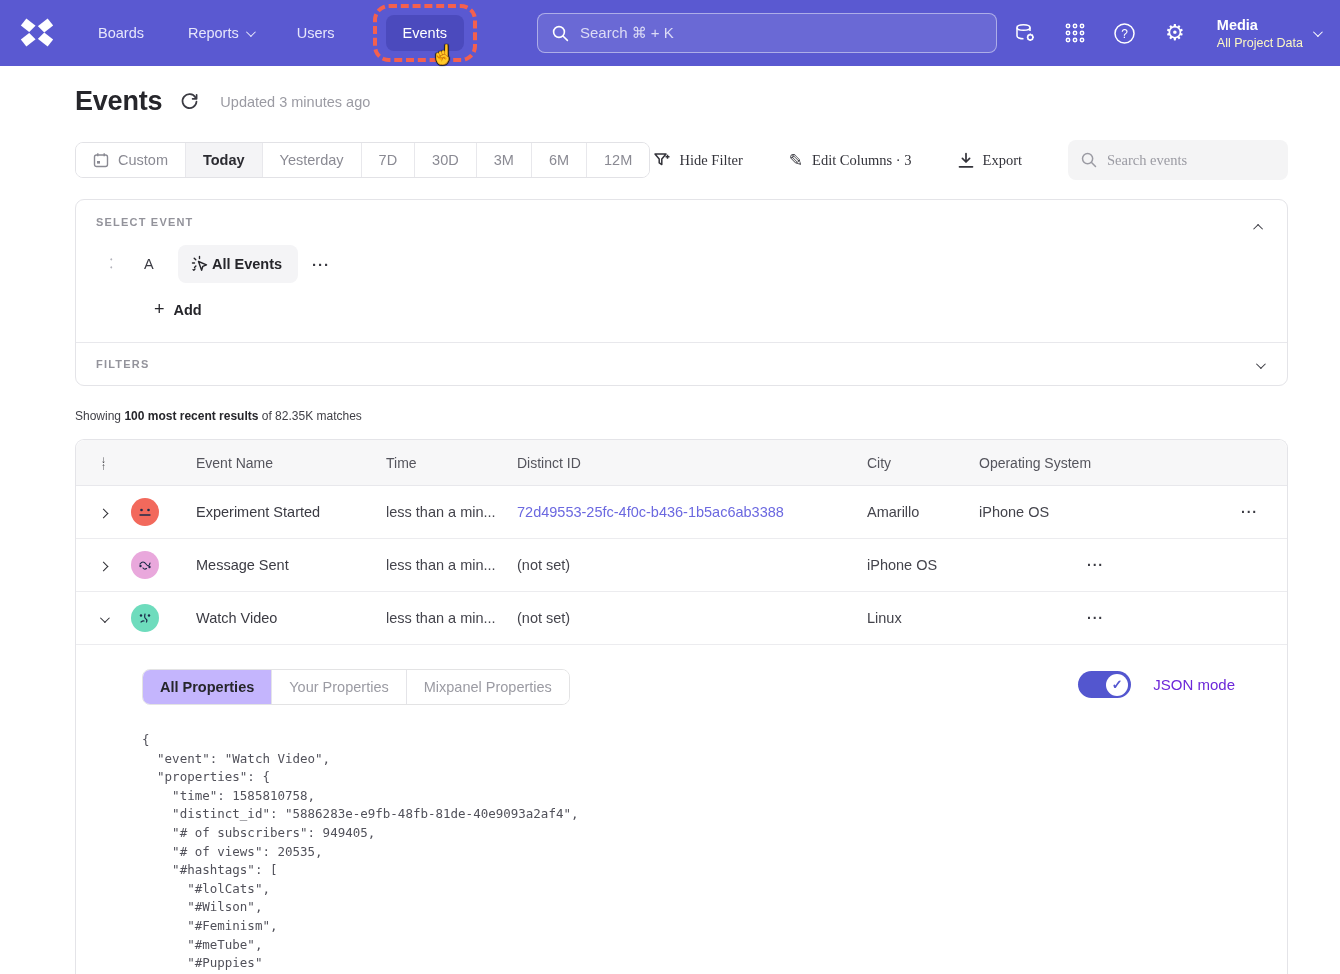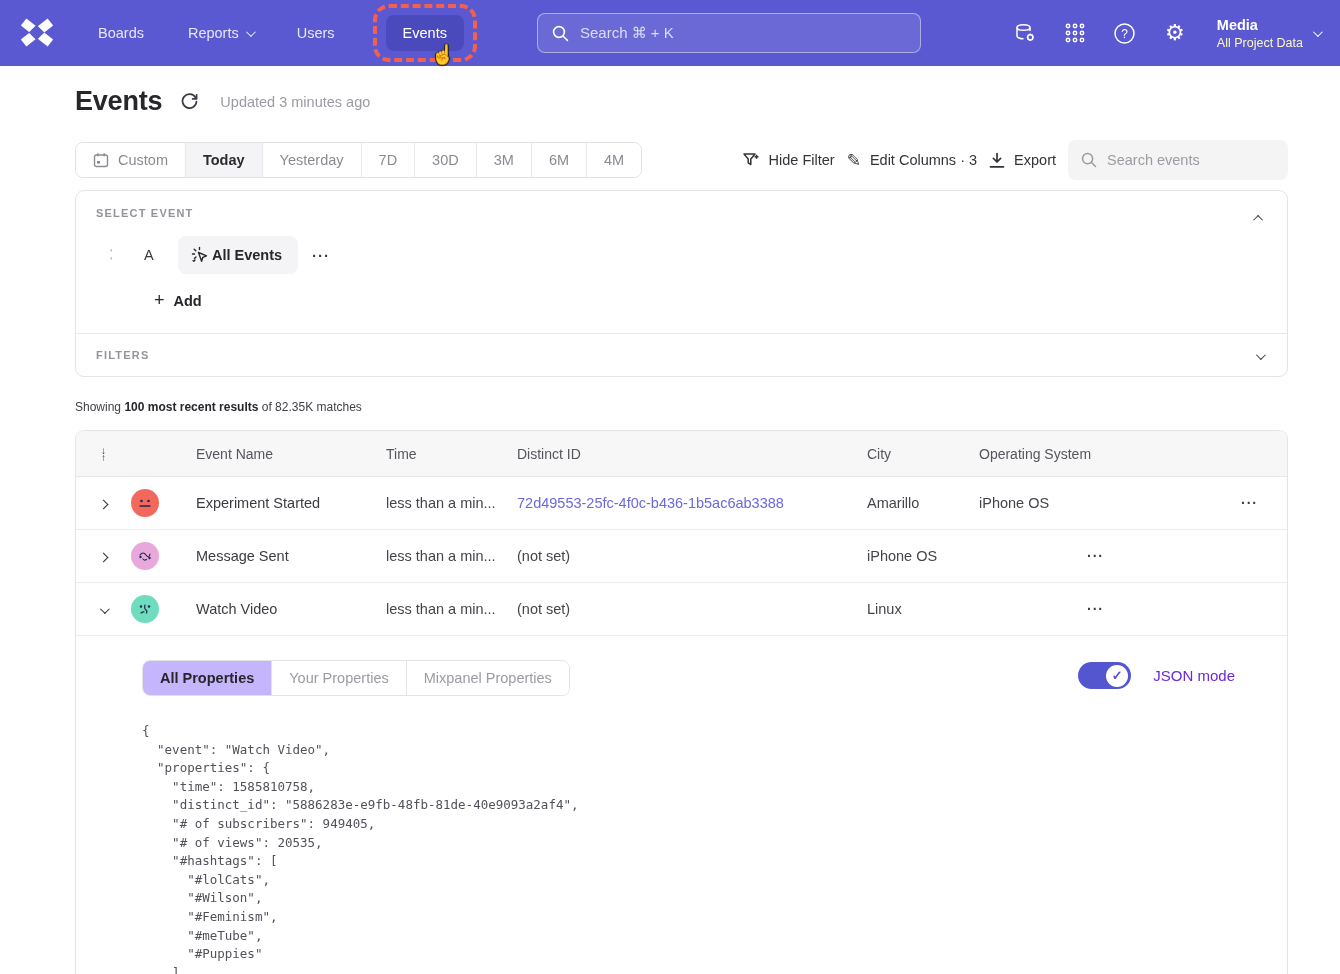--- a/index.html
+++ b/index.html
@@ -17,21 +17,21 @@
   .nav-item { font-size:14.5px; color:#e6e6fb; padding:10px 14px; margin-right:16px; display:flex; align-items:center; gap:7px; cursor:pointer; white-space:nowrap; }
   .nav-item.active-wrap { margin-right:26px; }
   .chev { display:inline-block; width:7px; height:7px; border-right:1.6px solid currentColor; border-bottom:1.6px solid currentColor; }
   .chev.down { transform:rotate(45deg) translateY(-2px); }
   .chev.up { transform:rotate(-135deg) translateY(-2px); }
   .chev.right { transform:rotate(-45deg); }
   .events-annot { position:relative; border:4px dashed #f4604e; border-radius:16px; padding:7px 9px; margin-left:2px; }
   .events-btn { background:#4b4abd; border-radius:8px; padding:10px 17px; font-size:14.5px; color:#fff; cursor:pointer; }
   .hand-cursor { position:absolute; right:18px; bottom:-8px; font-size:19px; color:#fff;
     text-shadow:0 0 1px #222, 0 1px 1px #222, 1px 0 1px #222, -1px 0 1px #222; }
-  .nav-search { margin-left:34px; width:384px; height:40px; background:rgba(255,255,255,0.10);
+  .nav-search { margin-left:34px; width:460px; height:40px; background:rgba(255,255,255,0.10);
     border:1px solid rgba(255,255,255,0.45); border-radius:8px; display:flex; align-items:center; padding:0 14px; gap:11px; cursor:text; }
   .nav-search .ph { color:#dcdcf6; font-size:15px; }
   .nav-right { margin-left:auto; display:flex; align-items:center; gap:26px; }
   .nav-icon { width:24px; height:24px; display:flex; align-items:center; justify-content:center; cursor:pointer; color:#fff; }
   .project { display:flex; align-items:center; gap:10px; cursor:pointer; margin-left:4px; }
   .project .pname { font-size:14.5px; font-weight:bold; line-height:19px; }
   .project .pscope { font-size:12.5px; color:#fef9c3; line-height:16px; }
 
   
   .page { padding:20px 52px 0 75px; }
@@ -39,28 +39,28 @@
   .page-title { font-size:27px; font-weight:bold; color:#26262b; letter-spacing:-0.2px; }
   .refresh-btn { width:22px; height:22px; border:none; background:none; cursor:pointer; color:#3a3a42; }
   .updated { font-size:14.5px; color:#9b9ba3; }
 
   .toolbar-row { display:flex; align-items:center; justify-content:space-between; margin-top:23px; }
   .seg { display:flex; border:1px solid #e2e2e6; border-radius:8px; overflow:hidden; height:36px; background:#fff; }
   .seg button { border:none; background:#fff; font-family:inherit; font-size:14.5px; color:#8a8a93; padding:0 17px;
     border-right:1px solid #e8e8ec; cursor:pointer; display:flex; align-items:center; gap:9px; }
   .seg button:last-child { border-right:none; }
   .seg button.active { background:#f4f4f6; color:#2b2b31; font-weight:bold; }
-  .actions { display:flex; align-items:center; gap:12px; }
+  .actions { display:flex; align-items:center; gap:46px;font-family:Liberation Serif, serif; }
   .act-btn { border:none; background:none; font-family:inherit; font-size:14.5px; color:#33333a; display:flex; align-items:center; gap:9px; cursor:pointer; }
   .events-search { width:220px; height:40px; background:#f4f4f5; border-radius:8px; display:flex; align-items:center; padding:0 13px; gap:10px; cursor:text; }
   .events-search .ph { font-size:14.5px; color:#9b9ba3; }
 
   
   .card { border:1px solid #e4e4e8; border-radius:9px; background:#fff; }
-  .query-card { margin-top:10px; }
+  .query-card { margin-top:19px; }
   .qc-top { padding:16px 20px 18px 20px; position:relative; }
   .sec-label { font-size:11px; letter-spacing:1.2px; color:#93939b; font-weight:bold; }
   .qc-collapse { position:absolute; right:16px; top:14px; width:24px; height:24px; border:none; background:none; color:#3a3a42; cursor:pointer; }
   .event-row { display:flex; align-items:center; margin-top:17px; gap:0; }
   .drag { color:#b4b4bc; font-size:13px; letter-spacing:-3px; margin-left:14px; width:22px; cursor:grab; line-height:10px; }
   .row-letter { font-size:14.5px; color:#3a3a42; width:34px; text-align:left; margin-left:12px; }
   .event-chip { background:#f4f4f6; border-radius:8px; height:38px; display:flex; align-items:center; gap:2px; padding:0 16px 0 13px;
     font-size:14.5px; font-weight:bold; color:#26262b; border:none; font-family:inherit; cursor:pointer; }
   .more-dots { border:none; background:none; color:#3a3a42; font-size:15px; font-weight:bold; letter-spacing:1px; margin-left:14px; cursor:pointer; }
   .add-btn { border:none; background:none; font-family:inherit; display:flex; align-items:center; gap:9px; font-size:14.5px;
@@ -200,21 +200,21 @@
           <rect x="4" y="9" width="3" height="2.6" fill="#8a8a93" stroke="none"></rect>
         </svg>
         <span>Custom</span>
       </button>
       <button class="active">Today</button>
       <button>Yesterday</button>
       <button>7D</button>
       <button>30D</button>
       <button>3M</button>
       <button>6M</button>
-      <button>4M</button>
+      <button>12M</button>
     </div>
 
     <div class="actions">
       <button class="act-btn">
         <svg width="18" height="18" viewBox="0 0 18 18" fill="none" stroke="#33333a" stroke-width="1.5">
           <path d="M2 3 h11 l-4.2 5 v5.5 l-2.6 -1.6 V8z" stroke-linejoin="round"></path>
           <path d="M14.5 3.8 v4 M12.5 5.8 h4"></path>
         </svg>
         <span>Hide Filter</span>
       </button>

